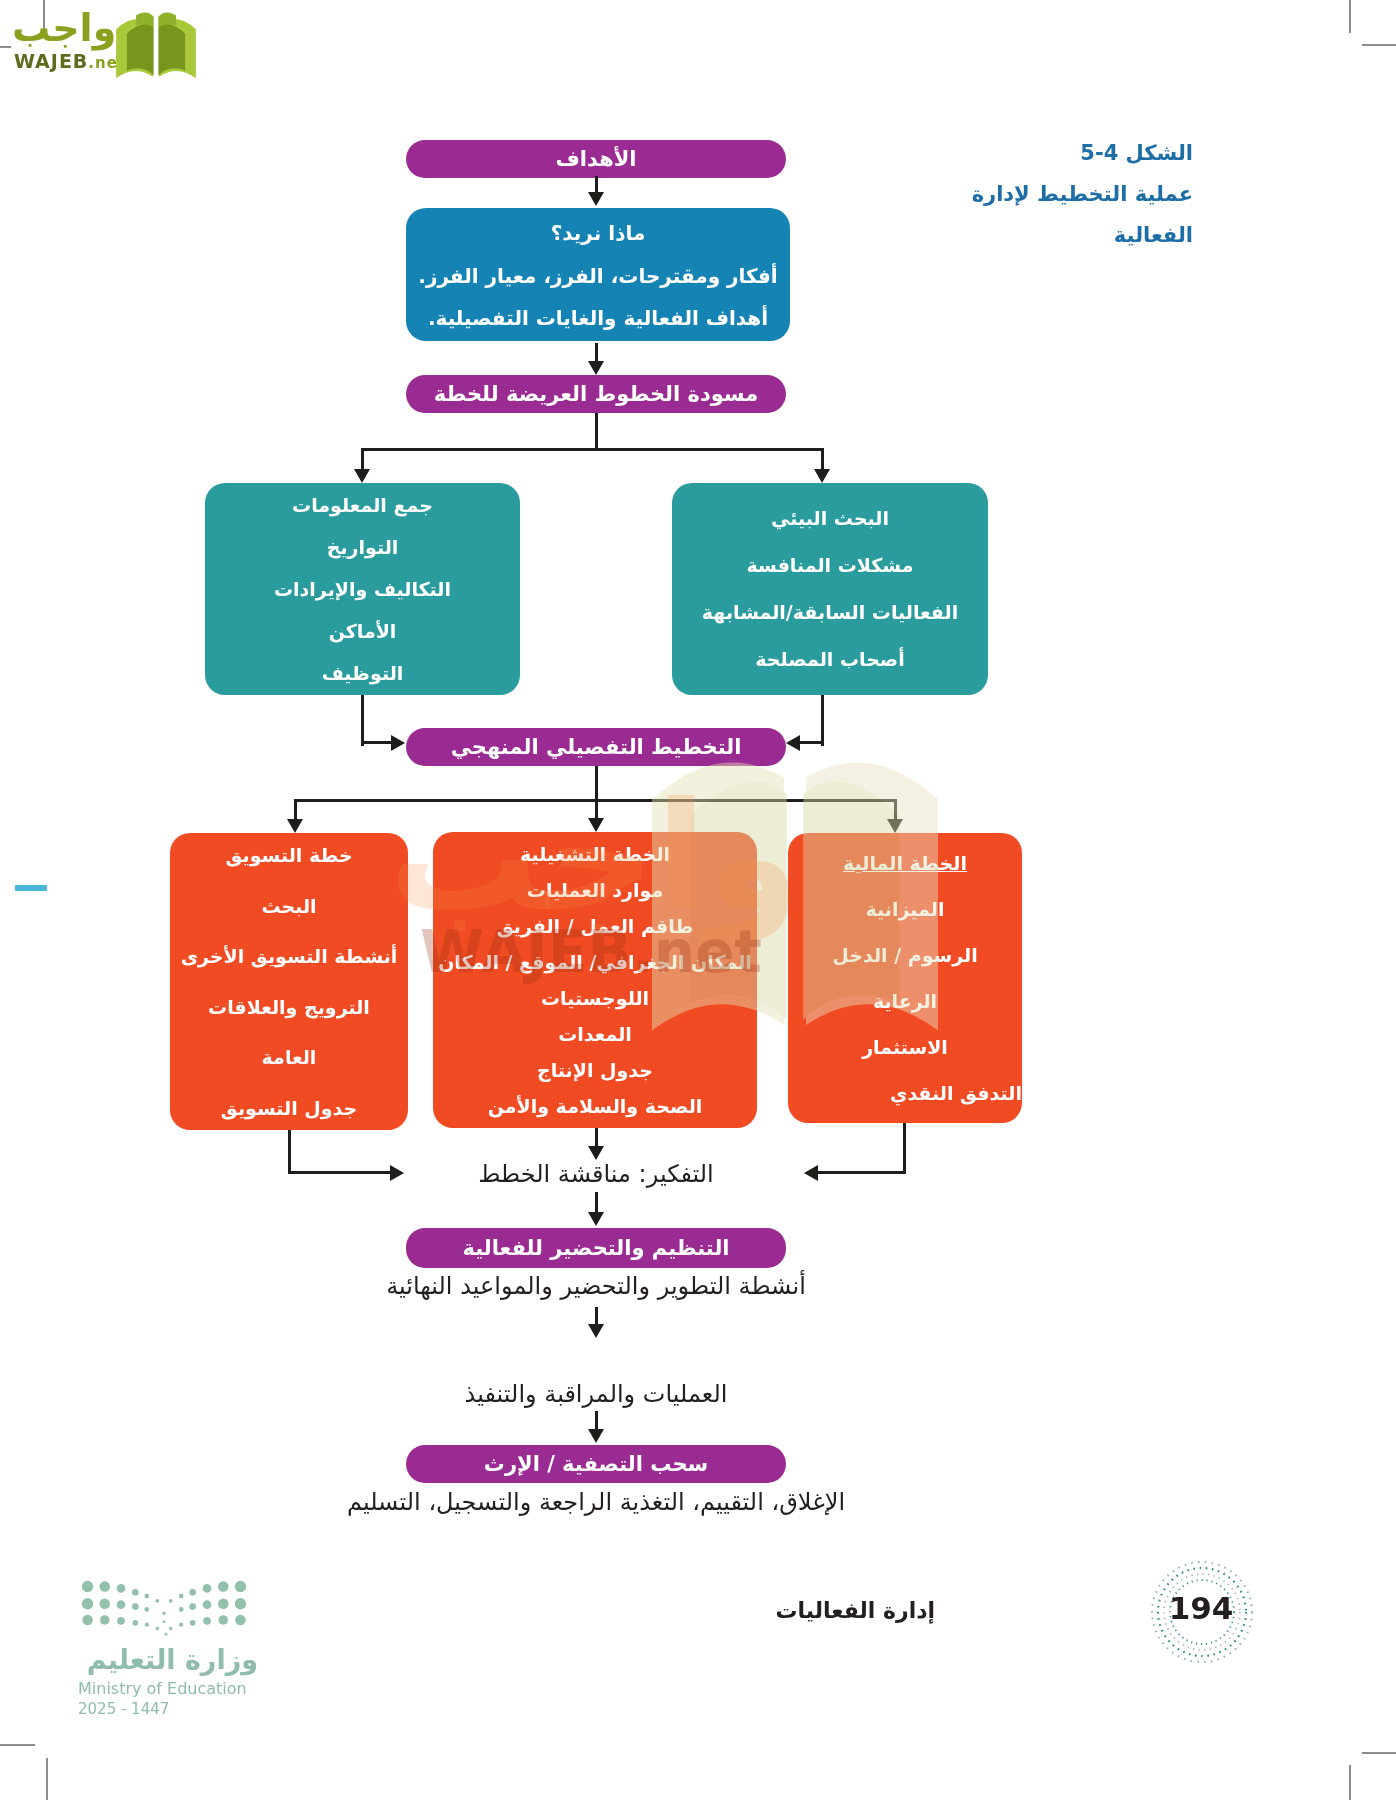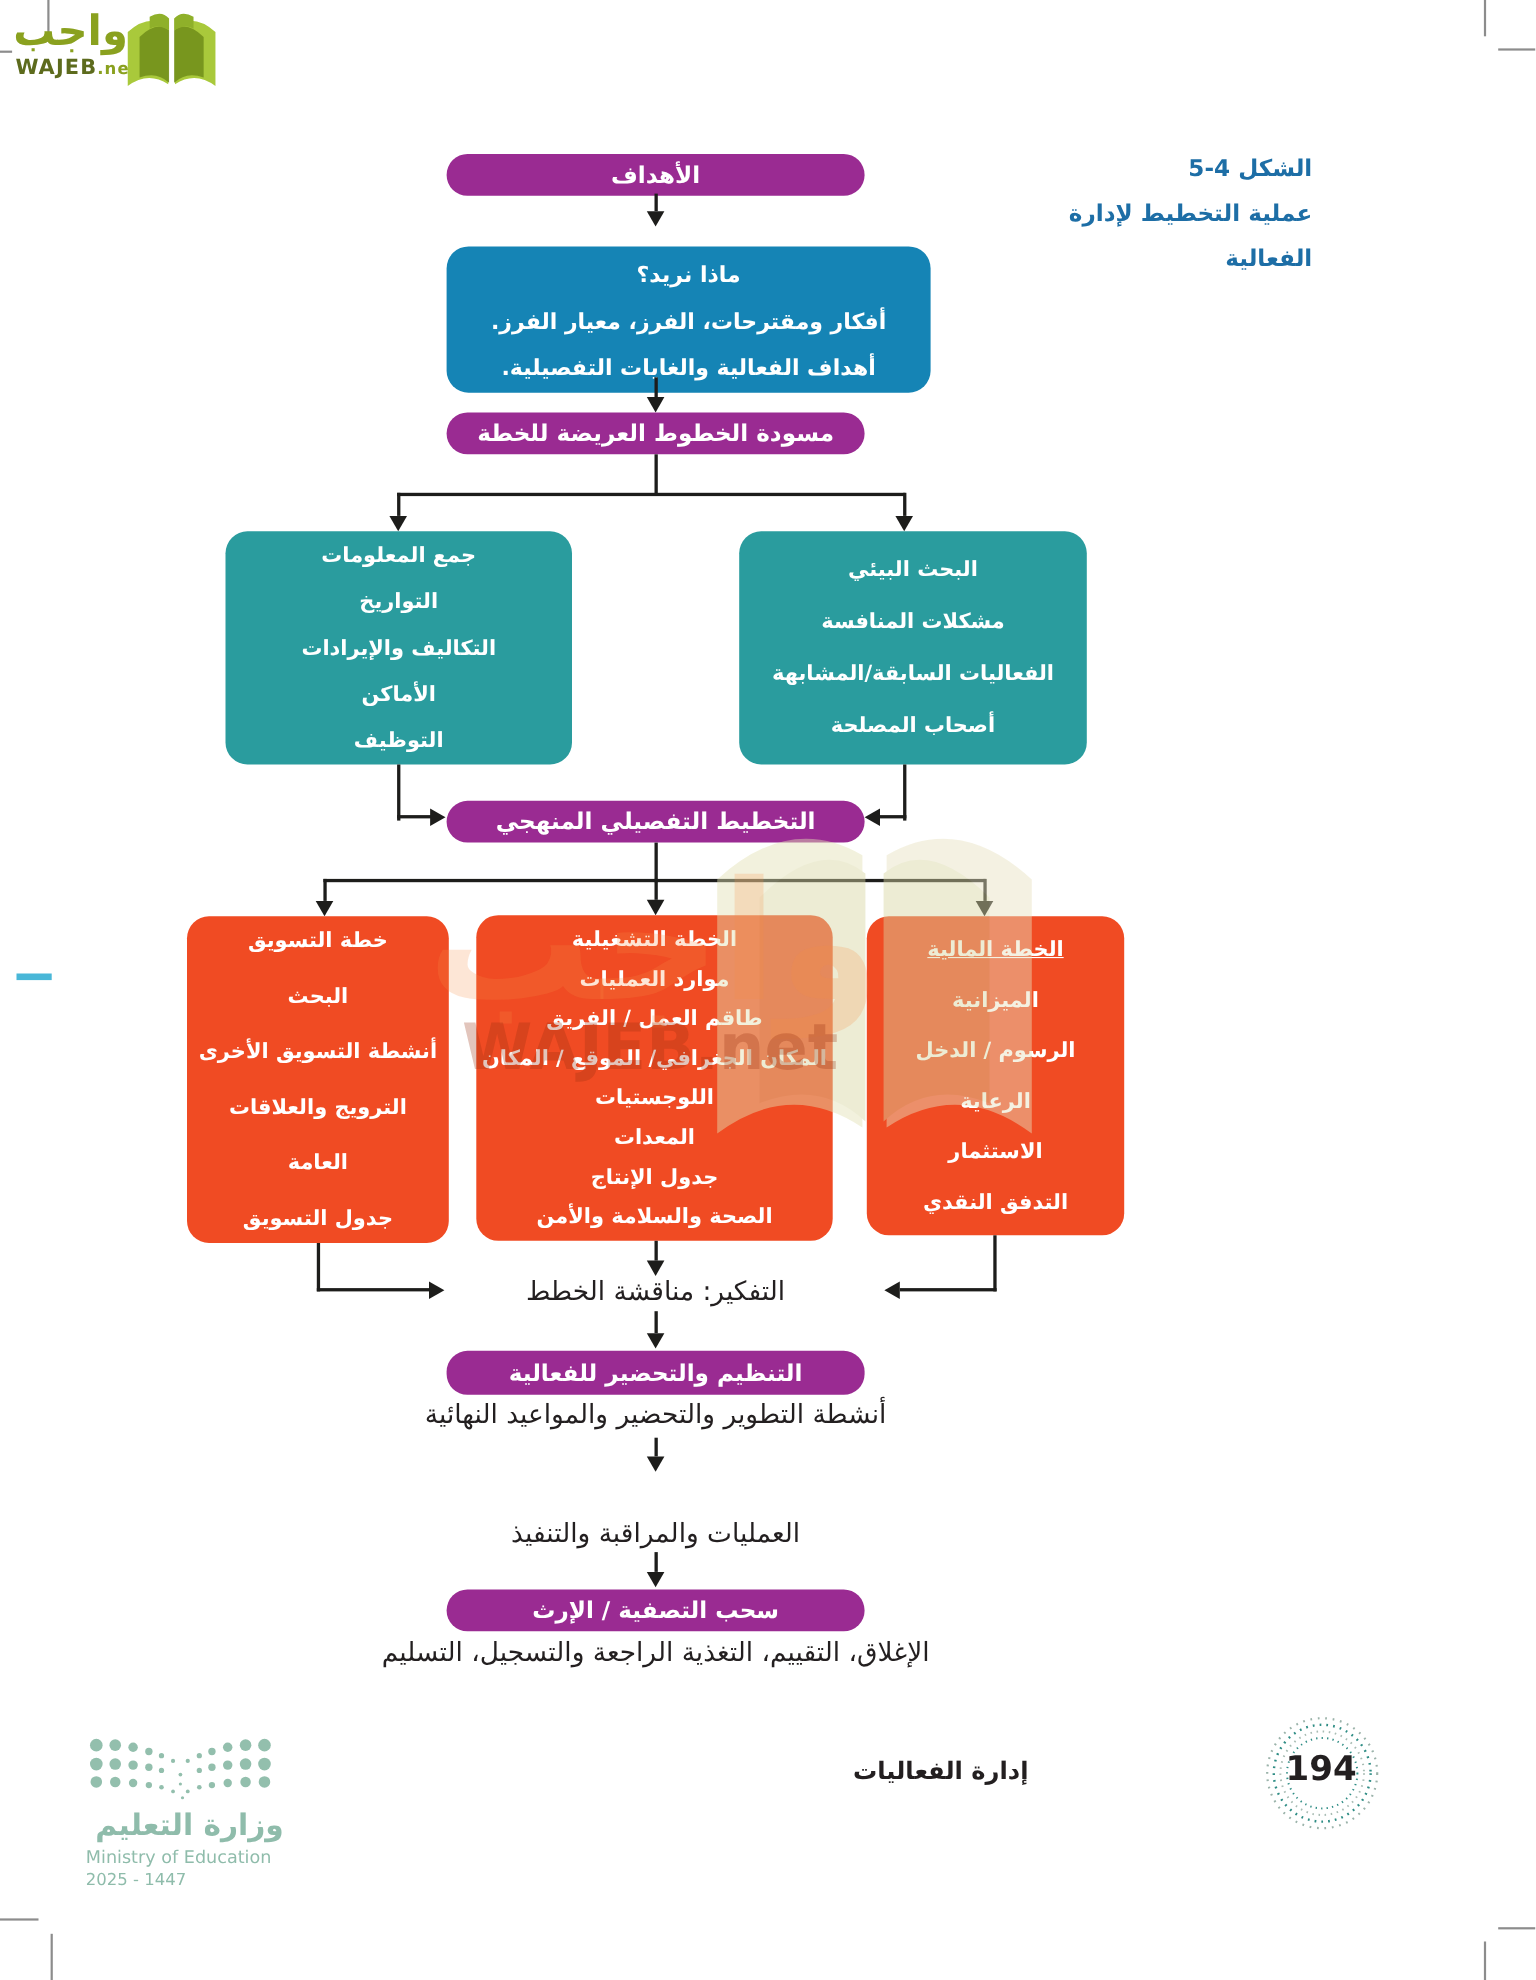--- a/index.html
+++ b/index.html
@@ -78,21 +78,21 @@
 
   <div class="abs" style="left:15px;top:885px;width:32px;height:6px;background:#49b7d8;"></div>
 
   <div class="pill" style="top:140px;">
     <span>الأهداف</span>
   </div>
 
   <div class="vl" style="left:595px;top:176px;height:16px;"></div>
   <div class="ahd" style="left:588px;top:192px;"></div>
 
-  <div class="fbox blue" style="left:406px;top:208px;width:440px;height:133px;font-size:20px;margin-top:16px;">
+  <div class="fbox blue" style="left:406px;top:208px;width:384px;height:133px;font-size:20px;">
     <div class="ln" style="line-height:44px;">ماذا نريد؟</div>
     <div class="ln" style="line-height:42px;">أفكار ومقترحات، الفرز، معيار الفرز.</div>
     <div class="ln" style="line-height:42px;">أهداف الفعالية والغايات التفصيلية.</div>
   </div>
 
   <div class="vl" style="left:595px;top:343px;height:18px;"></div>
   <div class="ahd" style="left:588px;top:361px;"></div>
 
   <div class="pill" style="top:375px;">
     <span>مسودة الخطوط العريضة للخطة</span>
@@ -159,21 +159,21 @@
     <div class="ln" style="line-height:36px;">جدول الإنتاج</div>
     <div class="ln" style="line-height:36px;">الصحة والسلامة والأمن</div>
   </div>
 
   <div class="fbox orange" style="left:788px;top:833px;width:234px;height:290px;font-size:19px;">
     <div class="ln" style="line-height:46px;text-decoration:underline;">الخطة المالية</div>
     <div class="ln" style="line-height:46px;">الميزانية</div>
     <div class="ln" style="line-height:46px;">الرسوم / الدخل</div>
     <div class="ln" style="line-height:46px;">الرعاية</div>
     <div class="ln" style="line-height:46px;margin-left:42px;">الاستثمار</div>
-    <div class="ln" style="line-height:46px;">التدفق النقدي</div>
+    <div class="ln" style="line-height:46px;text-align:right;">التدفق النقدي</div>
   </div>
 
   <svg class="abs" style="left:630px;top:728px;opacity:0.45;" width="330" height="330" viewBox="0 0 120 120">
     <path d="M8,26 Q32,4 56,18 L56,108 Q32,92 8,110 Z" fill="#e3e2b4"></path>
     <path d="M112,26 Q88,4 64,18 L64,108 Q88,92 112,110 Z" fill="#e8e2c0"></path>
     <path d="M22,32 Q42,12 57,24 L57,106 Q42,92 22,100 Z" fill="#d8d6a2"></path>
     <path d="M98,32 Q78,12 63,24 L63,106 Q78,92 98,100 Z" fill="#d8d6a2"></path>
   </svg>
   <div class="wm-ar">واجب</div>
   <div class="wm-en">WAJEB.net</div>

